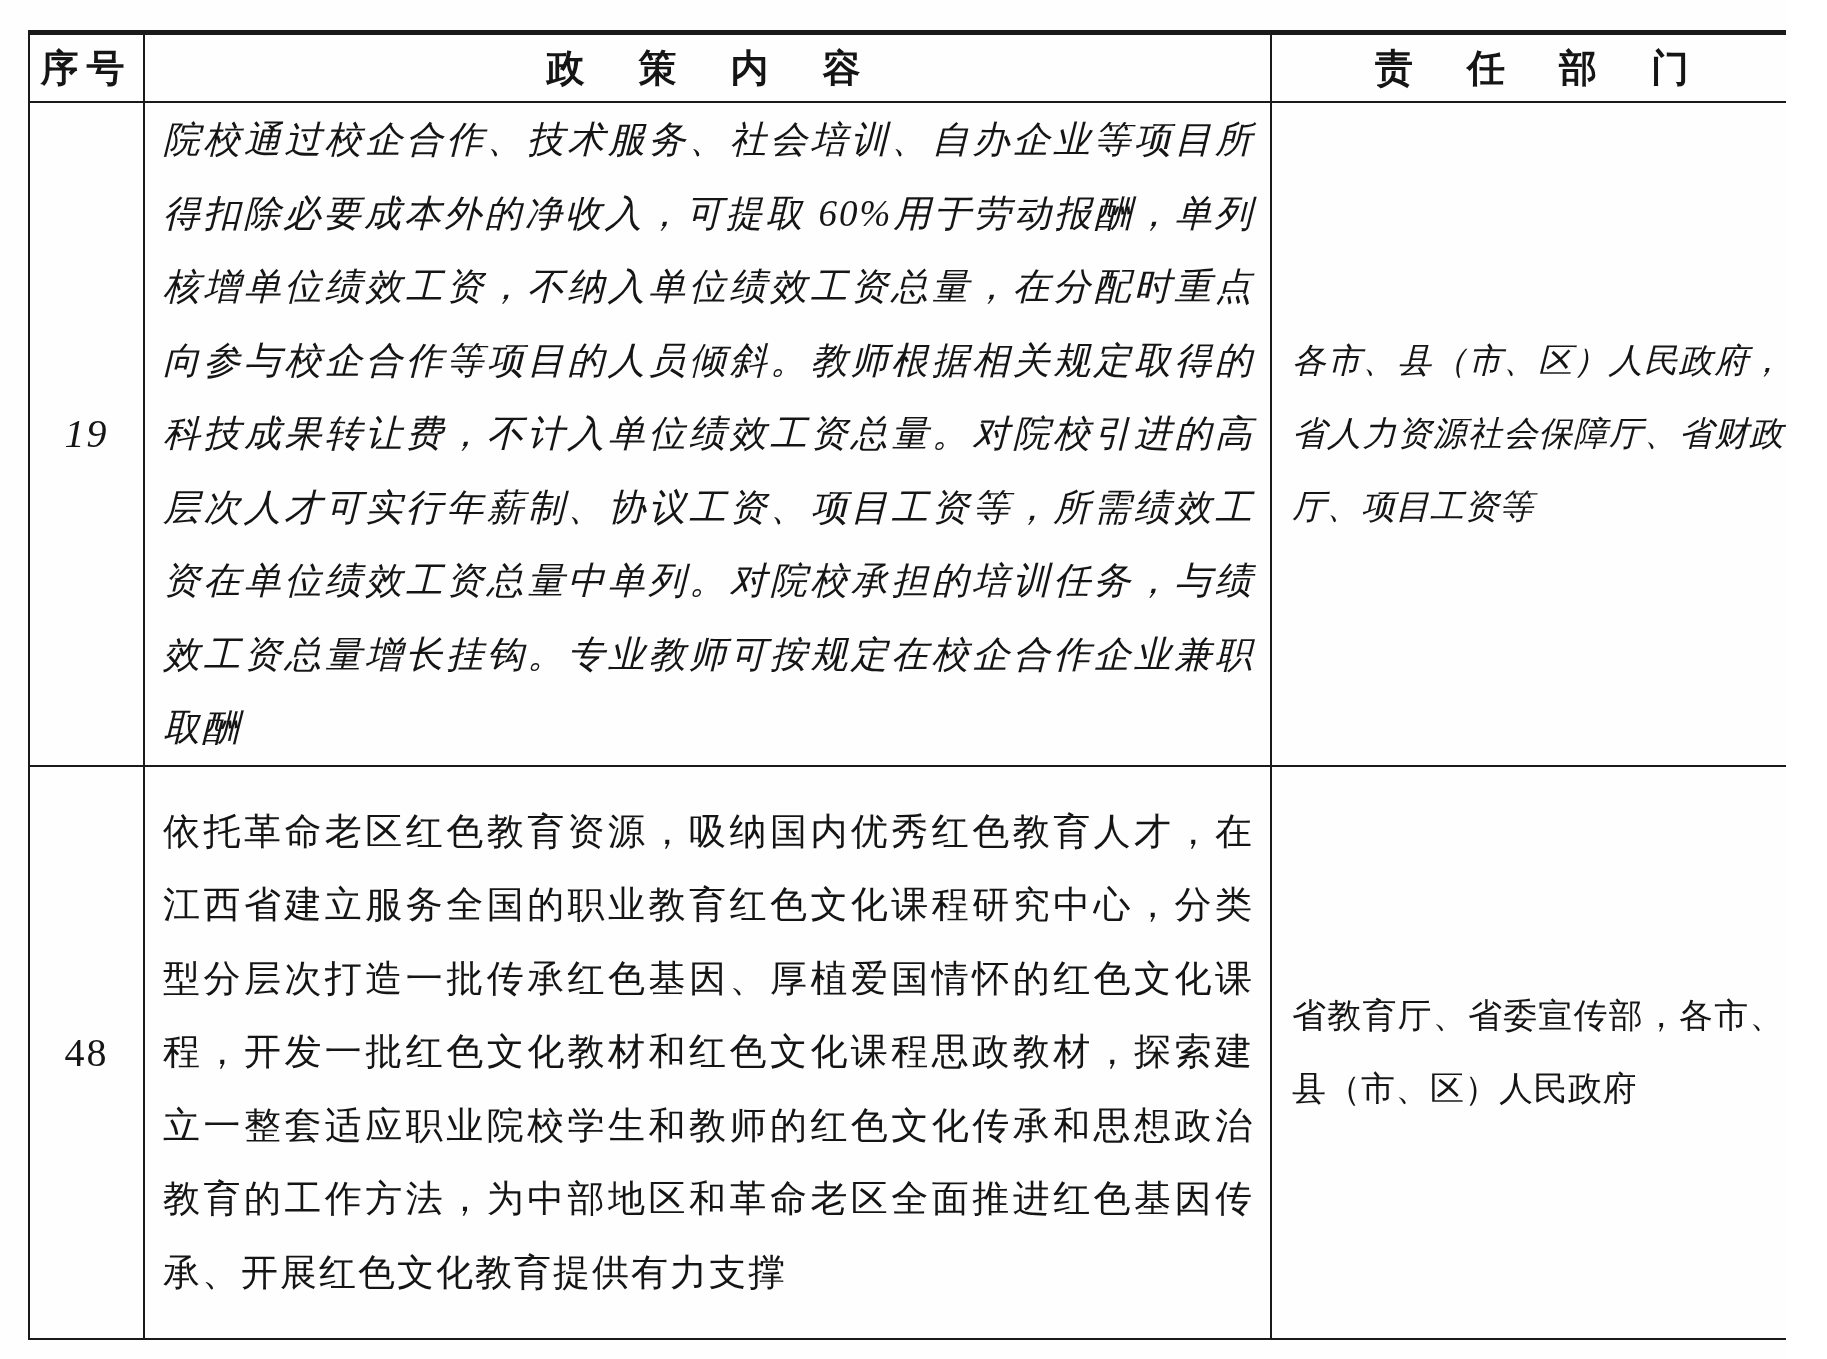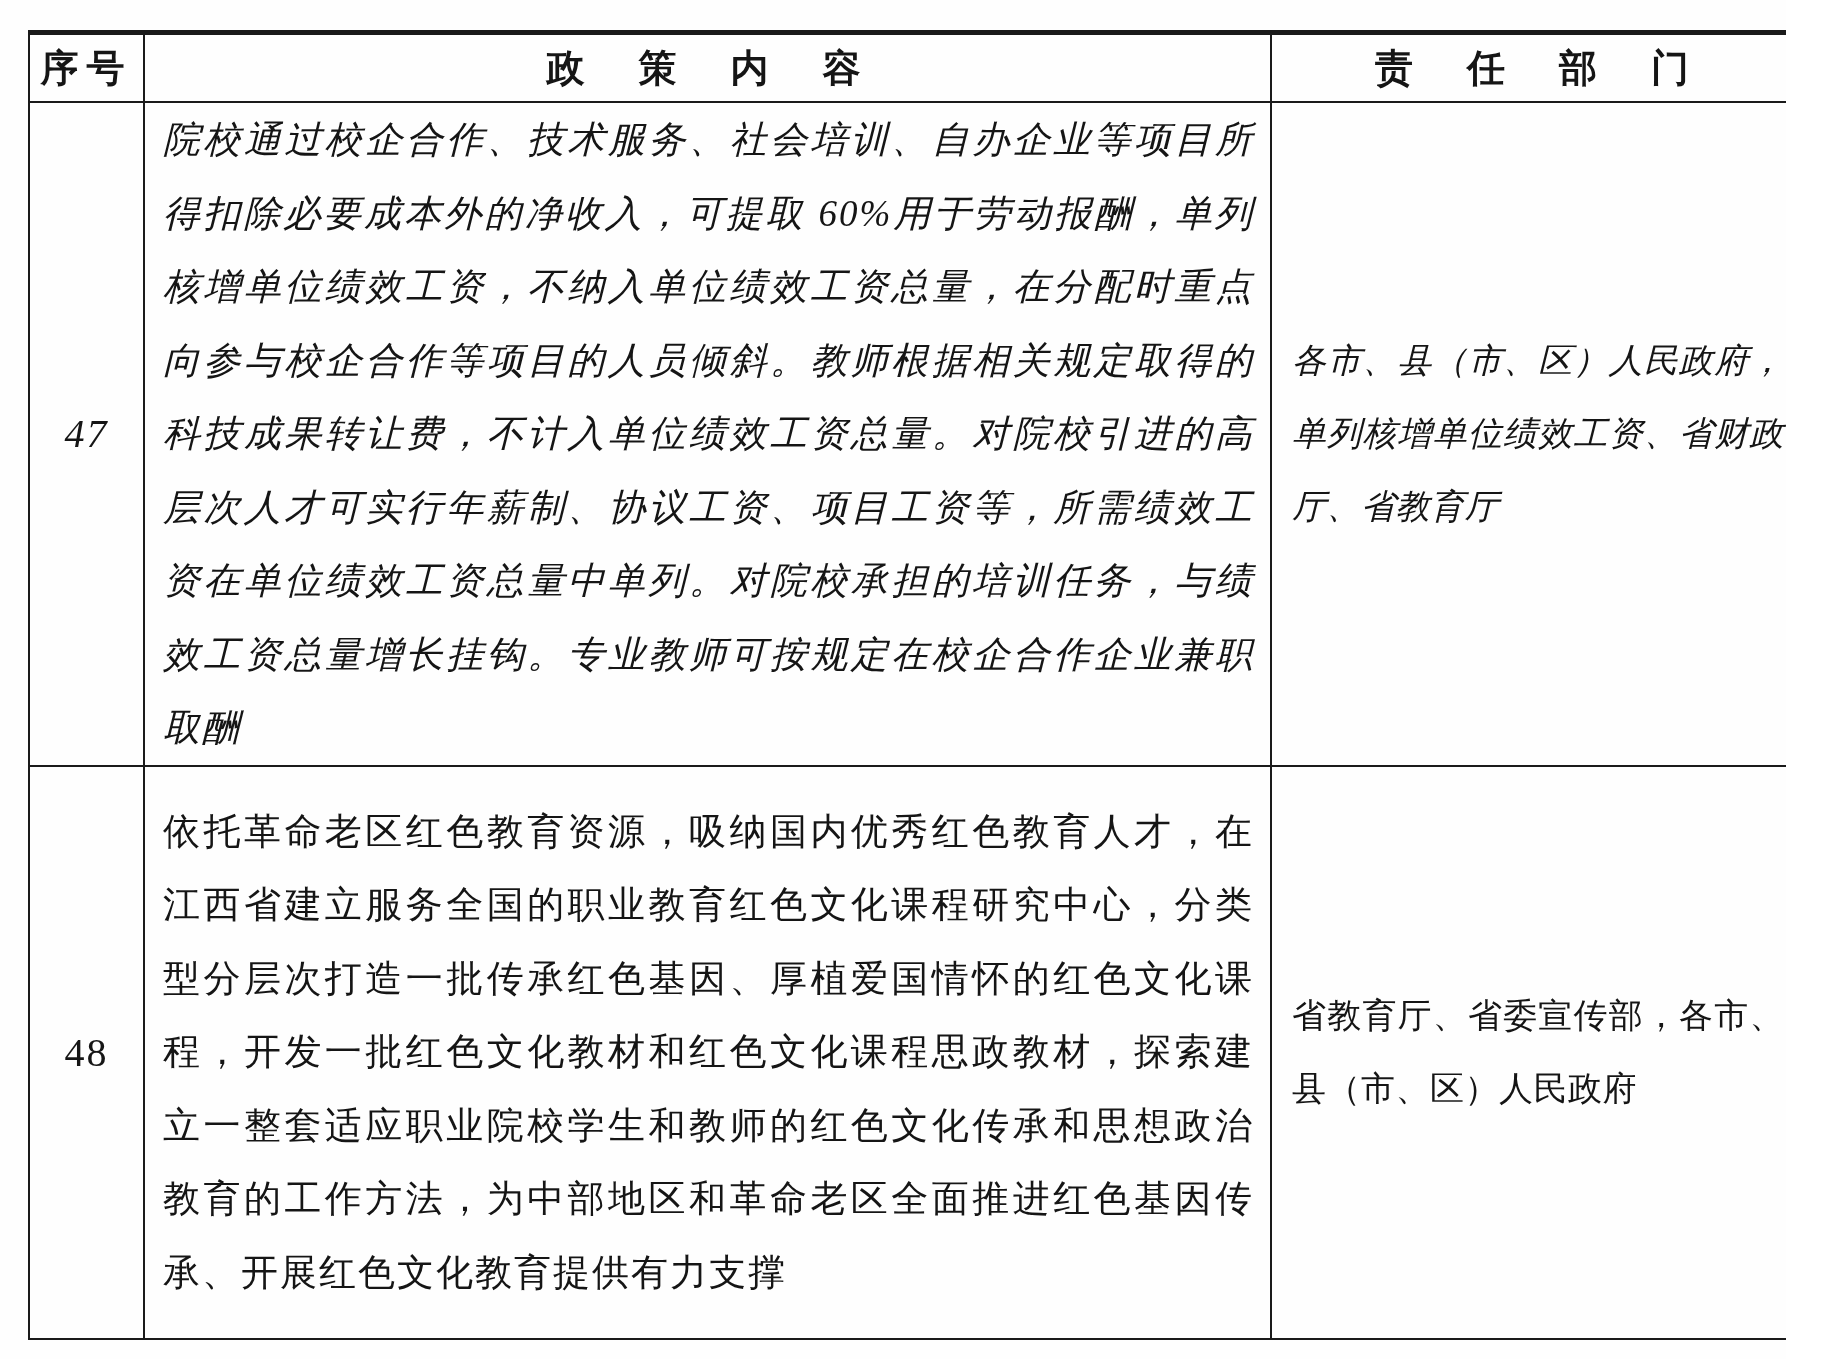--- a/index.html
+++ b/index.html
@@ -80,23 +80,23 @@
     </colgroup>
     <thead>
       <tr>
         <th>序号</th>
         <th>政　策　内　容</th>
         <th>责　任　部　门</th>
       </tr>
     </thead>
     <tbody>
       <tr class="row-a">
-        <td class="serial-cell">47</td>
+        <td class="serial-cell">19</td>
         <td class="content-cell">院校通过校企合作、技术服务、社会培训、自办企业等项目所得扣除必要成本外的净收入，可提取 60%用于劳动报酬，单列核增单位绩效工资，不纳入单位绩效工资总量，在分配时重点向参与校企合作等项目的人员倾斜。教师根据相关规定取得的科技成果转让费，不计入单位绩效工资总量。对院校引进的高层次人才可实行年薪制、协议工资、项目工资等，所需绩效工资在单位绩效工资总量中单列。对院校承担的培训任务，与绩效工资总量增长挂钩。专业教师可按规定在校企合作企业兼职取酬</td>
-        <td class="dept-cell">各市、县（市、区）人民政府，单列核增单位绩效工资、省财政厅、省教育厅</td>
+        <td class="dept-cell">各市、县（市、区）人民政府，省人力资源社会保障厅、省财政厅、项目工资等</td>
       </tr>
       <tr class="row-b">
         <td class="serial-cell">48</td>
         <td class="content-cell">依托革命老区红色教育资源，吸纳国内优秀红色教育人才，在江西省建立服务全国的职业教育红色文化课程研究中心，分类型分层次打造一批传承红色基因、厚植爱国情怀的红色文化课程，开发一批红色文化教材和红色文化课程思政教材，探索建立一整套适应职业院校学生和教师的红色文化传承和思想政治教育的工作方法，为中部地区和革命老区全面推进红色基因传承、开展红色文化教育提供有力支撑</td>
         <td class="dept-cell">省教育厅、省委宣传部，各市、县（市、区）人民政府</td>
       </tr>
     </tbody>
   </table>
 
 

